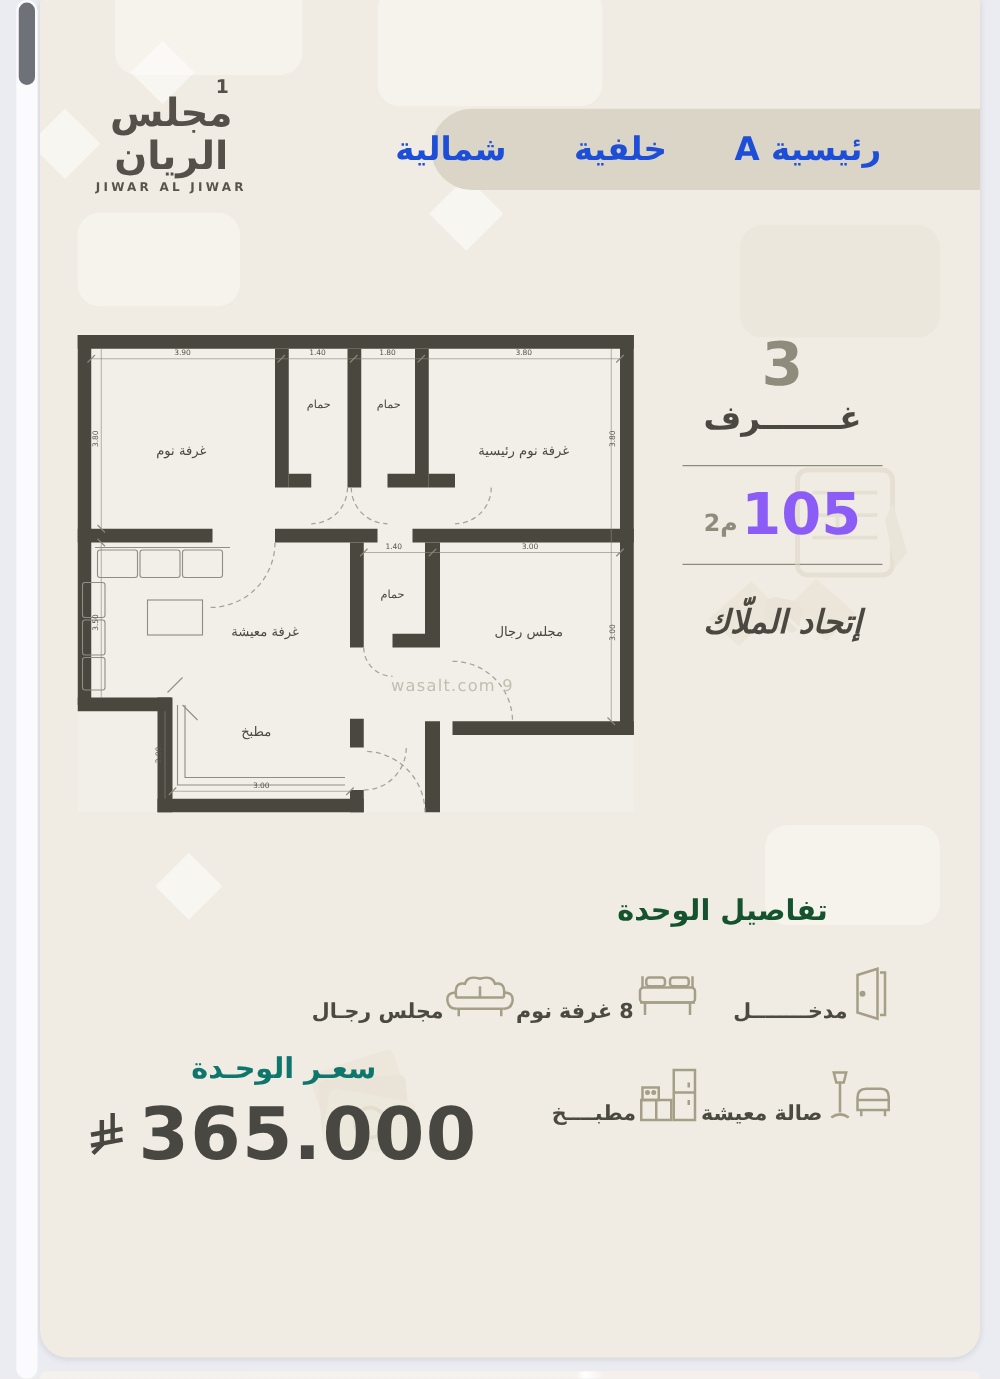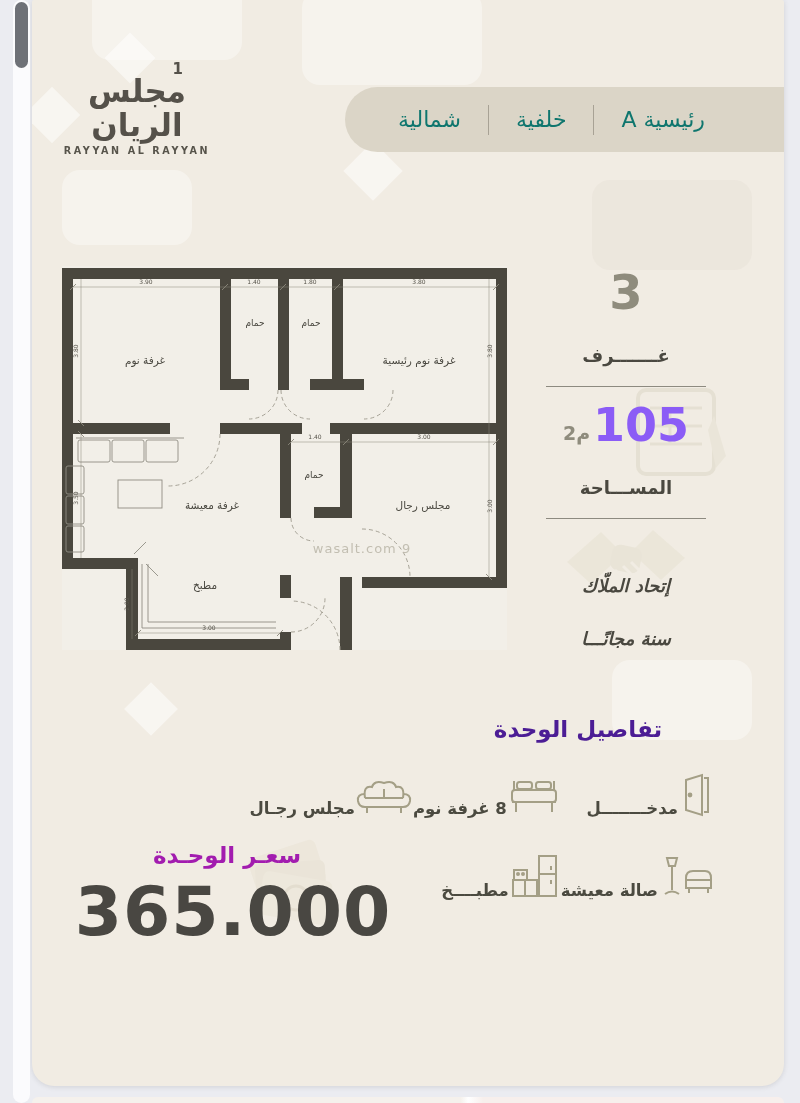--- a/index.html
+++ b/index.html
@@ -34,55 +34,55 @@
   .logo-ar{position:relative;display:inline-block;font-size:31px;font-weight:bold;direction:rtl;line-height:1.1;letter-spacing:-1px;}
   .logo-num{position:absolute;top:-13px;right:30px;font-size:15px;font-weight:bold;}
   .logo-en{font-size:9.6px;letter-spacing:2.6px;font-weight:bold;margin-top:3px;color:#57544b;}
   
   .pill{
     position:absolute;left:313px;top:87px;width:439px;height:65px;
     background:#dbd5c7;border-radius:33px 0 0 33px;
     display:flex;align-items:center;direction:rtl;
     padding-right:52px;box-sizing:border-box;
   }
-  .tab{font-size:22px;font-weight:normal;color:#0f766e;padding:0 27px;cursor:pointer;white-space:nowrap;}
+  .tab{font-size:26px;font-weight:bold;color:#1d4ed8;padding:0 27px;cursor:pointer;white-space:nowrap;}
   .sep{width:1px;height:30px;background:#a8a295;}
   
   .plan{position:absolute;left:30px;top:266px;width:450px;height:384px;}
   .plan text{font-family:"DejaVu Sans",sans-serif;}
   .room-label{fill:#4a4840;font-size:10.5px;text-anchor:middle;}
   .bath-label{fill:#4a4840;font-size:9px;text-anchor:middle;}
   .dim-label{fill:#57544b;font-size:6px;text-anchor:middle;}
   .wm-text{fill:#c2beb1;font-size:13px;letter-spacing:1px;text-anchor:middle;}
   
   .statcol{position:absolute;left:478px;top:268px;width:232px;text-align:center;color:#4a4840;}
   .stat-num{font-size:48px;font-weight:bold;color:#8f8c7d;line-height:1;}
-  .stat-label{font-size:18px;font-weight:bold;direction:rtl;line-height:1.5;margin-top:26px;}
+  .stat-label{font-size:26px;font-weight:bold;direction:rtl;line-height:1.5;}
   .hr{width:160px;border-top:1.3px solid #8d8a80;margin:17px auto 15px auto;}
   .area{position:relative;}
   .sheet-wm{position:absolute;right:8px;top:-16px;opacity:.55;}
   .arow{display:flex;direction:rtl;justify-content:center;align-items:flex-end;gap:3px;position:relative;}
   .stat-num2{font-size:46px;font-weight:bold;color:#8b5cf6;line-height:1;}
   .unit{font-size:19px;font-weight:bold;color:#8f8c7d;margin-bottom:4px;margin-top:12px;}
   .hoa{position:relative;padding-top:12px;}
   .hand-wm{position:absolute;left:50%;transform:translateX(-50%);top:-12px;opacity:.6;}
   .hoa .stat-label{position:relative;font-style:italic;}
   
   .details{position:absolute;left:410px;top:716px;width:272px;text-align:center;}
-  .dtitle{font-size:23px;font-weight:bold;color:#4c1d95;direction:rtl;margin-bottom:24px;}
+  .dtitle{font-size:23px;font-weight:bold;color:#14532d;direction:rtl;margin-bottom:24px;}
   .dgrid{display:grid;grid-template-columns:repeat(3,1fr);direction:rtl;row-gap:30px;}
   .ditem{display:flex;flex-direction:row;align-items:flex-end;}
   .dicon{height:52px;display:flex;align-items:flex-end;justify-content:center;}
   .dlabel{font-size:16.5px;font-weight:bold;color:#4b4a40;direction:rtl;margin-top:9px;white-space:nowrap;}
   
   .price{position:absolute;left:40px;top:842px;width:310px;text-align:center;}
   .money-wm{position:absolute;left:150px;top:-14px;opacity:.65;}
-  .plabel{font-size:23px;font-weight:bold;color:#a21caf;direction:rtl;position:relative;}
+  .plabel{font-size:23px;font-weight:bold;color:#0f766e;direction:rtl;position:relative;}
   .prow{display:flex;justify-content:center;align-items:center;gap:12px;margin-top:10px;position:relative;}
-  .pval{font-size:68px;font-weight:bold;color:#494742;letter-spacing:1px;line-height:1;}
+  .pval{font-size:58px;font-weight:bold;color:#494742;letter-spacing:1px;line-height:1;}
   
   .next-card{
     position:absolute;left:32px;top:1097px;width:752px;height:6px;
     border-radius:6px 6px 0 0;
     background:linear-gradient(90deg,#f5f1ec 0%,#f5f1ec 57%,#ffffff 58%,#f7efec 60%,#f7efec 100%);
   }
 </style>
 </head>
 <body>
 
@@ -102,21 +102,21 @@
     <div class="pat blob" style="left:30px;top:170px;width:130px;height:75px;"></div>
     <div class="pat dark" style="left:560px;top:180px;width:160px;height:90px;"></div>
     <div class="pat blob" style="left:580px;top:660px;width:140px;height:80px;"></div>
     <div class="pat diamond" style="left:100px;top:690px;width:38px;height:38px;"></div>
 
     <div class="logo">
       <div class="logo-ar">
         <span class="logo-num">1</span>
         <span>مجلس الريان</span>
       </div>
-      <div class="logo-en">RAYYAN AL RAYYAN</div>
+      <div class="logo-en">JIWAR AL JIWAR</div>
     </div>
 
     <div class="pill">
       <span class="tab">رئيسية A</span>
       <span class="sep"></span>
       <span class="tab">خلفية</span>
       <span class="sep"></span>
       <span class="tab">شمالية</span>
     </div>
 
@@ -222,34 +222,32 @@
       <div class="area">
         <svg class="sheet-wm" width="108" height="92" viewBox="0 0 108 92">
           <rect x="12" y="4" width="76" height="84" rx="8" fill="none" stroke="#ddd7c6" stroke-width="4"></rect>
           <path d="M 24 22 H 76 M 24 40 H 76 M 24 58 H 76 M 44 22 V 58" stroke="#ddd7c6" stroke-width="3" fill="none"></path>
           <path d="M 88 30 L 100 70 L 90 82 L 82 44 Z" fill="#e6e1d2"></path>
         </svg>
         <div class="arow">
           <span class="stat-num2">105</span>
           <span class="unit">م2</span>
         </div>
-        <div class="stat-label">المســـاحة</div>
       </div>
 
       <div class="hr"></div>
 
       <div class="hoa">
         <svg class="hand-wm" width="130" height="86" viewBox="0 0 130 86">
           <path d="M 6 40 L 40 10 L 62 32 L 30 62 Z" fill="#e8e3d4"></path>
           <path d="M 124 36 L 92 8 L 70 30 L 100 58 Z" fill="#e8e3d4"></path>
           <rect x="50" y="24" width="30" height="26" rx="8" fill="#e4dfd0" transform="rotate(12 65 37)"></rect>
           <path d="M 54 48 l 10 10 M 62 44 l 10 10 M 70 40 l 10 10" stroke="#f1ece3" stroke-width="3" fill="none"></path>
         </svg>
         <div class="stat-label">إتحاد الملّاك</div>
-        <div class="stat-label">سنة مجانًـــا</div>
       </div>
     </div>
 
     <div class="details">
       <div class="dtitle">تفاصيل الوحدة</div>
       <div class="dgrid">
 
         <div class="ditem">
           <div class="dicon">
             <svg width="36" height="46" viewBox="0 0 36 46" fill="none" stroke="#a49f86" stroke-width="2">

